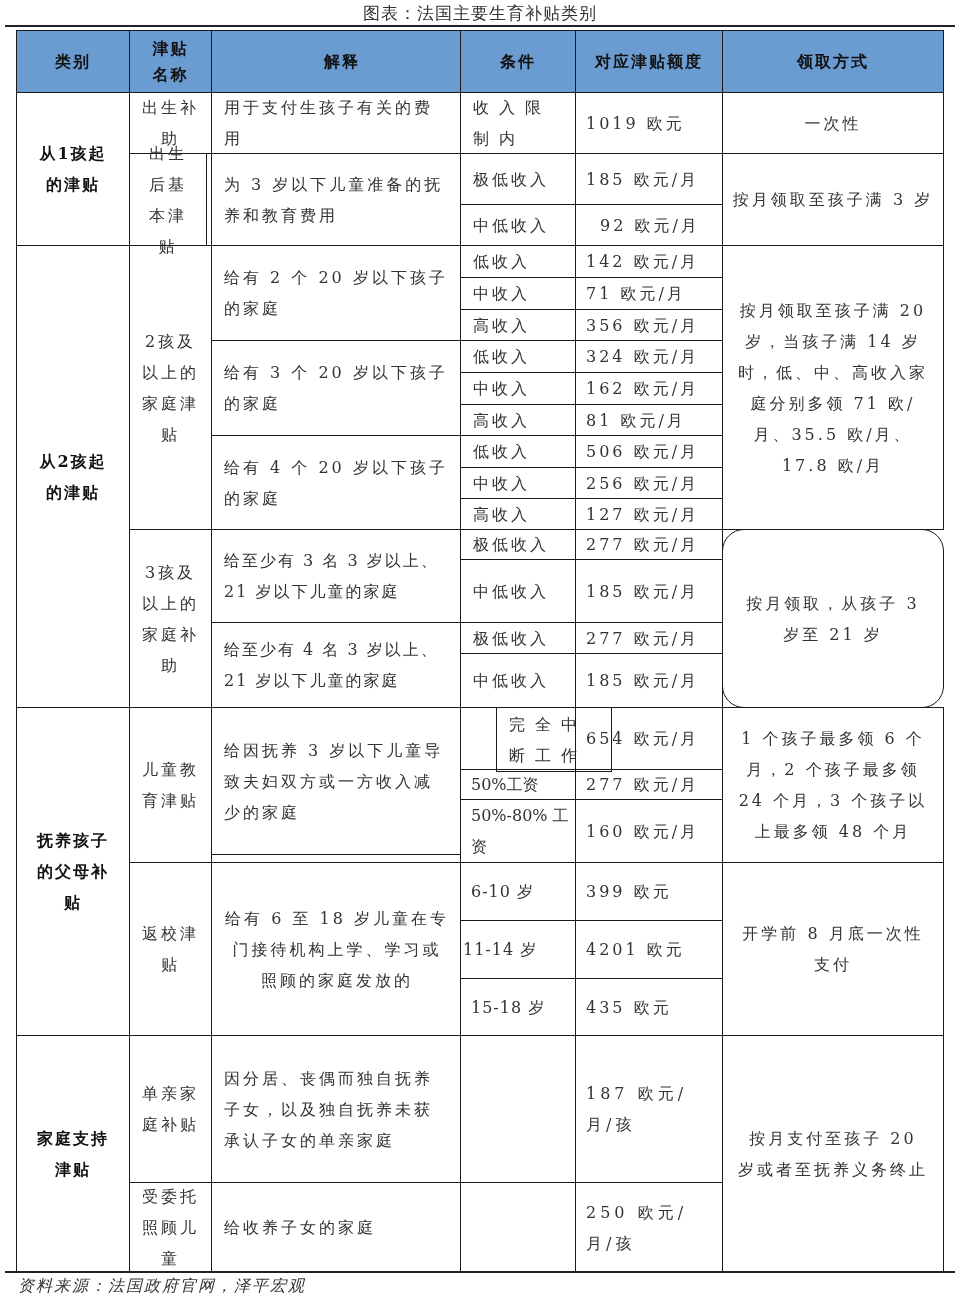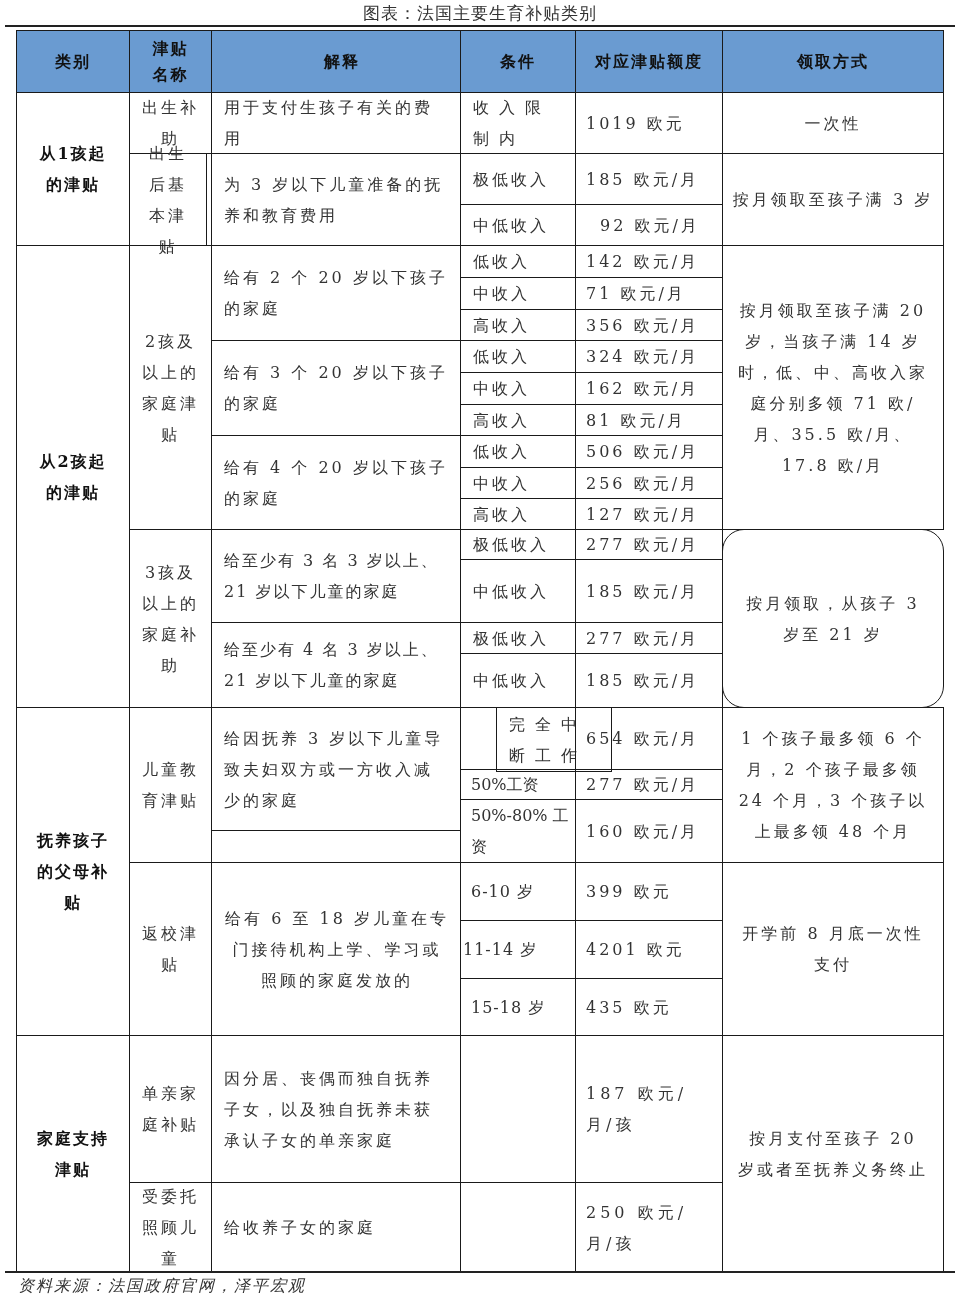--- a/index.html
+++ b/index.html
@@ -48,21 +48,21 @@
   <div class="cell center" style="left:129px;top:1035px;width:83px;height:148px;padding:0 12px;">单亲家庭补贴</div>
   <div class="cell center" style="left:129px;top:1182px;width:83px;height:91px;padding:0 12px;">受委托照顾儿童</div>
 
   <div class="cell left" style="left:211px;top:92px;width:250px;height:62px;padding:0 10px 0 12px;">用于支付生孩子有关的费用</div>
   <div class="cell left" style="left:211px;top:153px;width:250px;height:93px;padding:0 10px 0 12px;">为 3 岁以下儿童准备的抚养和教育费用</div>
   <div class="cell left" style="left:211px;top:245px;width:250px;height:96px;padding:0 10px 0 12px;">给有 2 个 20 岁以下孩子的家庭</div>
   <div class="cell left" style="left:211px;top:340px;width:250px;height:96px;padding:0 10px 0 12px;">给有 3 个 20 岁以下孩子的家庭</div>
   <div class="cell left" style="left:211px;top:435px;width:250px;height:95px;padding:0 10px 0 12px;">给有 4 个 20 岁以下孩子的家庭</div>
   <div class="cell left" style="left:211px;top:529px;width:250px;height:94px;padding:0 8px 0 12px;letter-spacing:2px;">给至少有 3 名 3 岁以上、21 岁以下儿童的家庭</div>
   <div class="cell left" style="left:211px;top:622px;width:250px;height:86px;padding:0 8px 0 12px;letter-spacing:2px;">给至少有 4 名 3 岁以上、21 岁以下儿童的家庭</div>
-  <div class="cell left" style="left:211px;top:707px;width:250px;height:124px;padding:0 10px 0 12px;">给因抚养 3 岁以下儿童导致夫妇双方或一方收入减少的家庭</div>
+  <div class="cell left" style="left:211px;top:707px;width:250px;height:148px;padding:0 10px 0 12px;">给因抚养 3 岁以下儿童导致夫妇双方或一方收入减少的家庭</div>
   <div class="cell center" style="left:211px;top:862px;width:250px;height:174px;padding:0 10px 0 12px;">给有 6 至 18 岁儿童在专门接待机构上学、学习或照顾的家庭发放的</div>
   <div class="cell left" style="left:211px;top:1035px;width:250px;height:148px;padding:0 10px 0 12px;">因分居、丧偶而独自抚养子女，以及独自抚养未获承认子女的单亲家庭</div>
   <div class="cell left" style="left:211px;top:1182px;width:250px;height:91px;padding:0 10px 0 12px;">给收养子女的家庭</div>
 
   <div class="cell left" style="left:460px;top:92px;width:116px;height:62px;padding:0 10px 0 12px;letter-spacing:10px;">收入限制内</div>
   <div class="cell left" style="left:575px;top:92px;width:148px;height:62px;padding-left:10px;">1019 欧元</div>
 
   <div class="cell left" style="left:460px;top:153px;width:116px;height:52px;padding-left:12px;">极低收入</div>
   <div class="cell left" style="left:575px;top:153px;width:148px;height:52px;padding-left:10px;">185 欧元/月</div>
   <div class="cell left" style="left:460px;top:204px;width:116px;height:42px;padding-left:12px;">中低收入</div>

